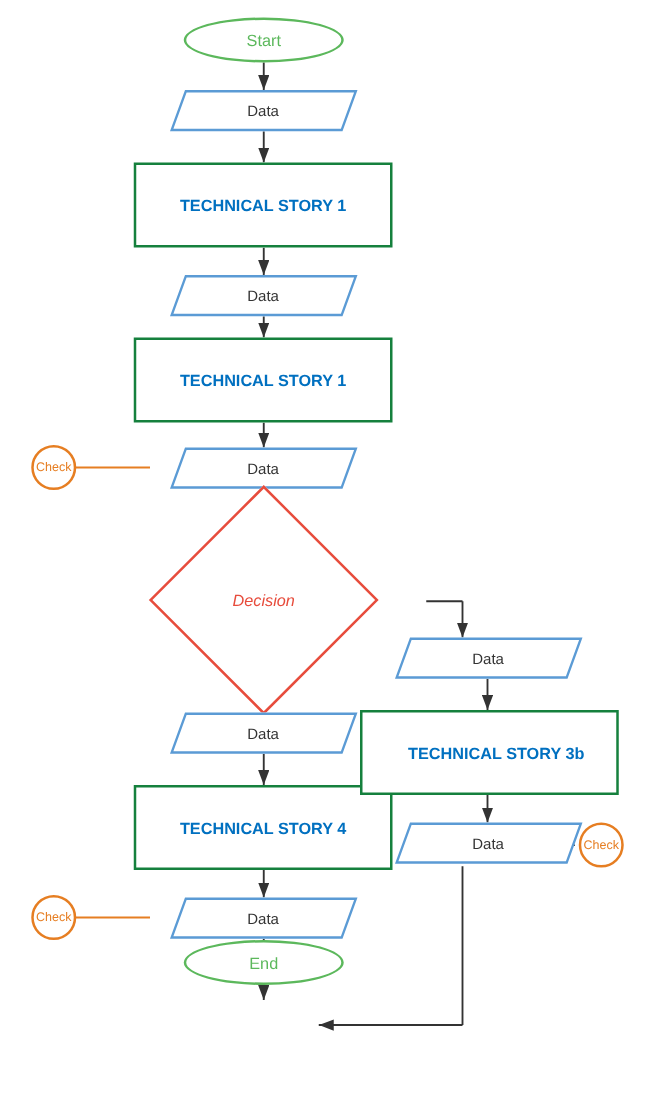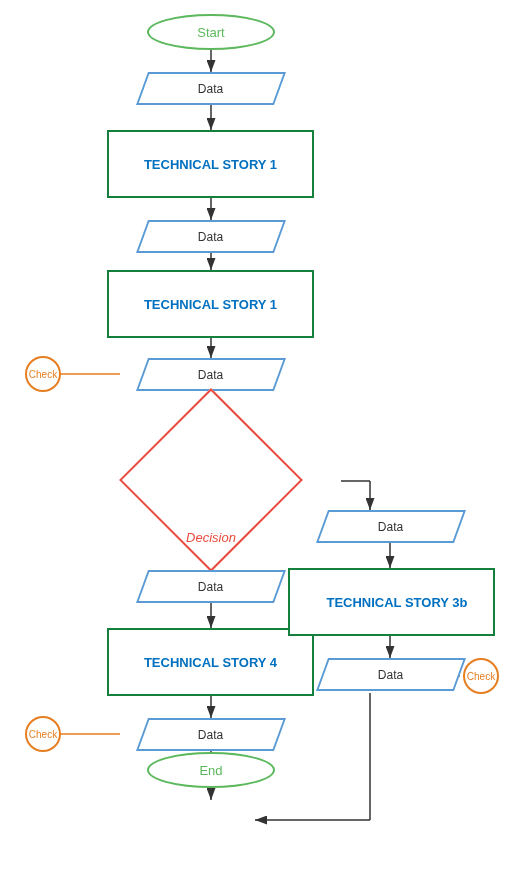--- a/index.html
+++ b/index.html
@@ -46,21 +46,21 @@
     .rectangle {
       border: 2px solid #15803d;
       background: #fff;
       color: #0070c0;
       font-size: 13px;
       font-weight: bold;
     }
     .diamond-container {
       position: absolute;
       display: flex;
-      align-items: flex-end;
+      align-items: center;
       justify-content: center;
     }
     .diamond {
       width: 130px;
       height: 130px;
       background: #fff;
       border: 2px solid #e74c3c;
       transform: rotate(45deg);
       position: relative;
     }

